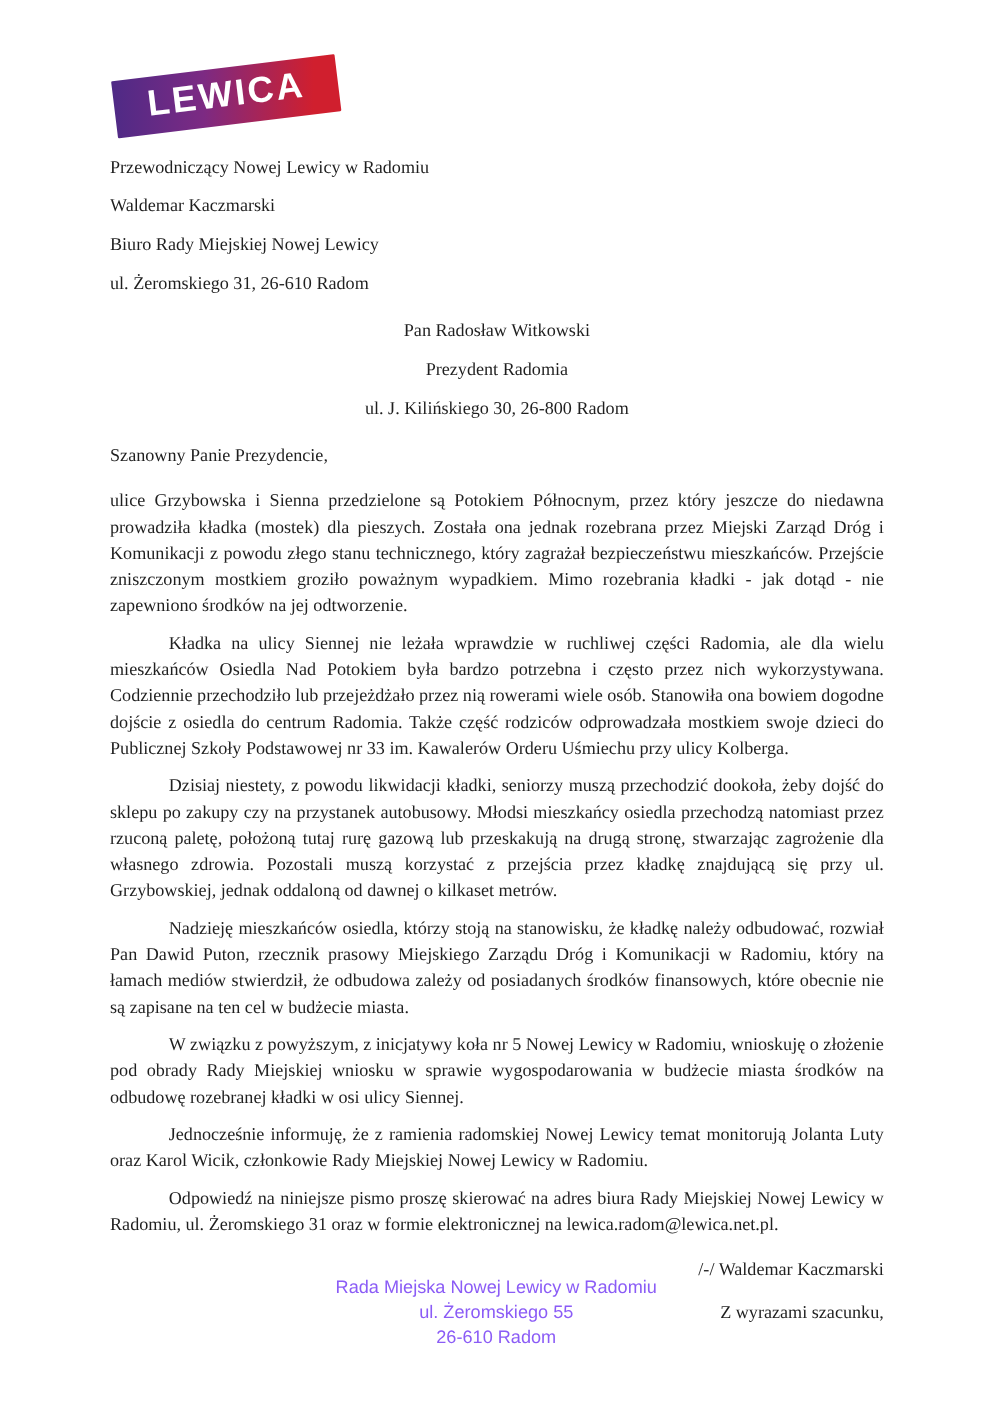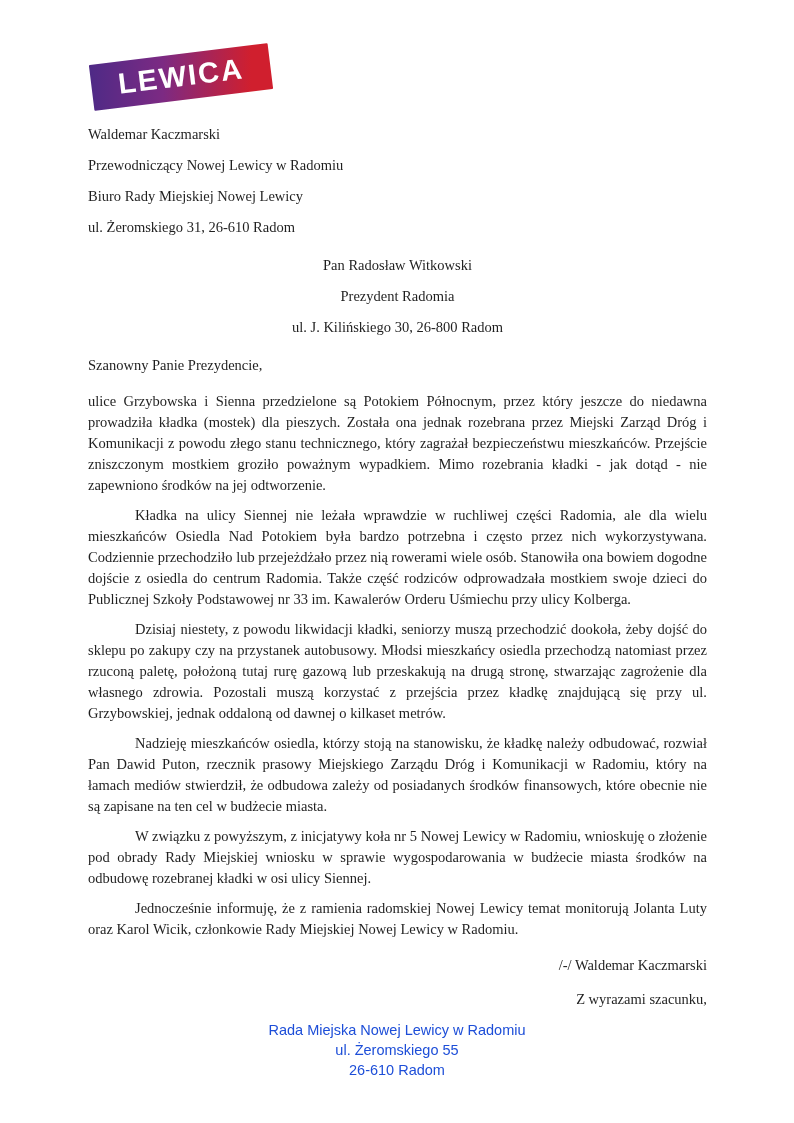--- a/index.html
+++ b/index.html
@@ -55,58 +55,59 @@
   .closing .line { margin: 0 0 13px 0; }
   .footer {
     position: absolute;
     left: 0;
     right: 0;
     top: 1020px;
     text-align: center;
     font-family: "Liberation Sans", "DejaVu Sans", sans-serif;
     font-size: 14.5px;
     line-height: 20px;
-    color: #1d4ed8;
+    color: #8b5cf6;
   }
   .footer .line { margin: 0; }
 </style>
 </head>
 <body>
 
 <div class="page">
 
   <div class="logo-row">
     <div class="logo" style="background: linear-gradient(97deg, rgb(78, 42, 134) 0%, rgb(124, 42, 131) 40%, rgb(208, 31, 46) 88%);">
       <span class="logo-text" style="color: rgb(255, 255, 255);">LEWICA</span>
     </div>
   </div>
 
 
   <div class="sender">
+    <p class="line">Przewodniczący Nowej Lewicy w Radomiu</p>
     <p class="line">Waldemar Kaczmarski</p>
-    <p class="line">Przewodniczący Nowej Lewicy w Radomiu</p>
     <p class="line">Biuro Rady Miejskiej Nowej Lewicy</p>
     <p class="line">ul. Żeromskiego 31, 26-610 Radom</p>
   </div>
 
   <div class="recipient">
     <p class="line">Pan Radosław Witkowski</p>
     <p class="line">Prezydent Radomia</p>
     <p class="line">ul. J. Kilińskiego 30, 26-800 Radom</p>
   </div>
 
   <p class="salutation">Szanowny Panie Prezydencie,</p>
 
   <div class="body">
     <p class="first">ulice Grzybowska i Sienna przedzielone są Potokiem Północnym, przez który jeszcze do niedawna prowadziła kładka (mostek) dla pieszych. Została ona jednak rozebrana przez Miejski Zarząd Dróg i Komunikacji z powodu złego stanu technicznego, który zagrażał bezpieczeństwu mieszkańców. Przejście zniszczonym mostkiem groziło poważnym wypadkiem. Mimo rozebrania kładki - jak dotąd - nie zapewniono środków na jej odtworzenie.</p>
     <p>Kładka na ulicy Siennej nie leżała wprawdzie w ruchliwej części Radomia, ale dla wielu mieszkańców Osiedla Nad Potokiem była bardzo potrzebna i często przez nich wykorzystywana. Codziennie przechodziło lub przejeżdżało przez nią rowerami wiele osób. Stanowiła ona bowiem dogodne dojście z osiedla do centrum Radomia. Także część rodziców odprowadzała mostkiem swoje dzieci do Publicznej Szkoły Podstawowej nr 33 im. Kawalerów Orderu Uśmiechu przy ulicy Kolberga.</p>
     <p>Dzisiaj niestety, z powodu likwidacji kładki, seniorzy muszą przechodzić dookoła, żeby dojść do sklepu po zakupy czy na przystanek autobusowy. Młodsi mieszkańcy osiedla przechodzą natomiast przez rzuconą paletę, położoną tutaj rurę gazową lub przeskakują na drugą stronę, stwarzając zagrożenie dla własnego zdrowia. Pozostali muszą korzystać z przejścia przez kładkę znajdującą się przy ul. Grzybowskiej, jednak oddaloną od dawnej o kilkaset metrów.</p>
     <p>Nadzieję mieszkańców osiedla, którzy stoją na stanowisku, że kładkę należy odbudować, rozwiał Pan Dawid Puton, rzecznik prasowy Miejskiego Zarządu Dróg i Komunikacji w Radomiu,  który na łamach mediów stwierdził, że odbudowa zależy od posiadanych środków finansowych,  które obecnie nie są zapisane na ten cel w budżecie miasta.</p>
     <p>W związku z powyższym, z inicjatywy koła nr 5 Nowej Lewicy w Radomiu, wnioskuję o  złożenie pod obrady Rady Miejskiej wniosku w sprawie wygospodarowania w budżecie miasta środków na odbudowę  rozebranej  kładki w osi ulicy Siennej.</p>
     <p>Jednocześnie  informuję, że z ramienia radomskiej Nowej Lewicy temat monitorują Jolanta Luty oraz  Karol Wicik, członkowie Rady Miejskiej Nowej Lewicy w Radomiu.</p>
+    <p>Odpowiedź na niniejsze pismo proszę skierować na adres biura Rady Miejskiej Nowej Lewicy w Radomiu, ul. Żeromskiego 31 oraz w formie elektronicznej na lewica.radom@lewica.net.pl.</p>
   </div>
 
   <div class="closing">
     <p class="line">/-/ Waldemar Kaczmarski</p>
     <p class="line">Z wyrazami szacunku,</p>
   </div>
 
   <div class="footer">
     <p class="line">Rada Miejska Nowej Lewicy w Radomiu</p>
     <p class="line">ul. Żeromskiego 55</p>

